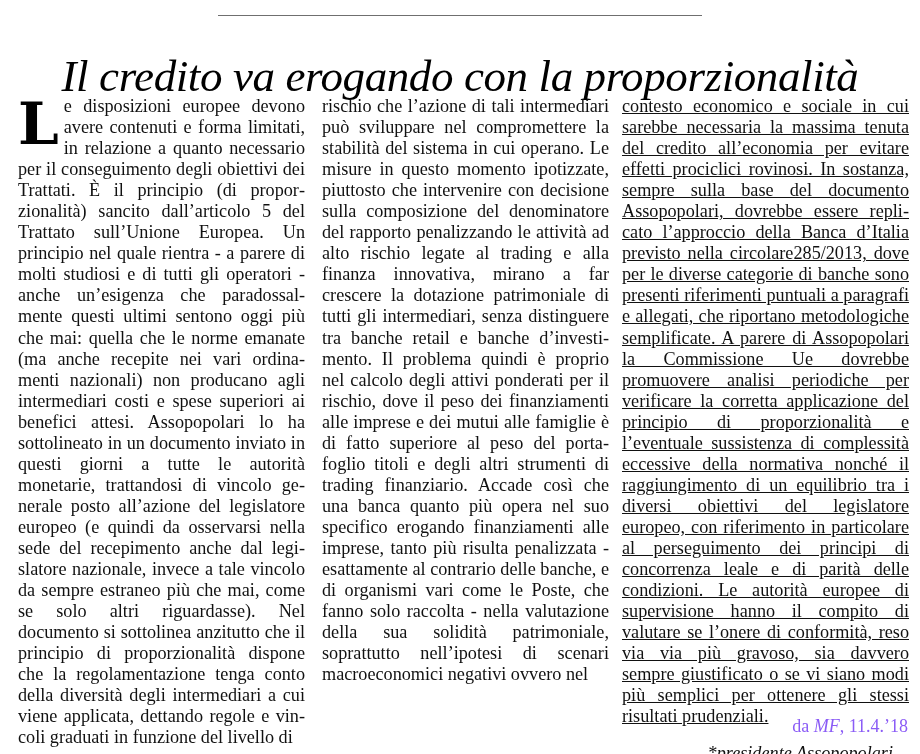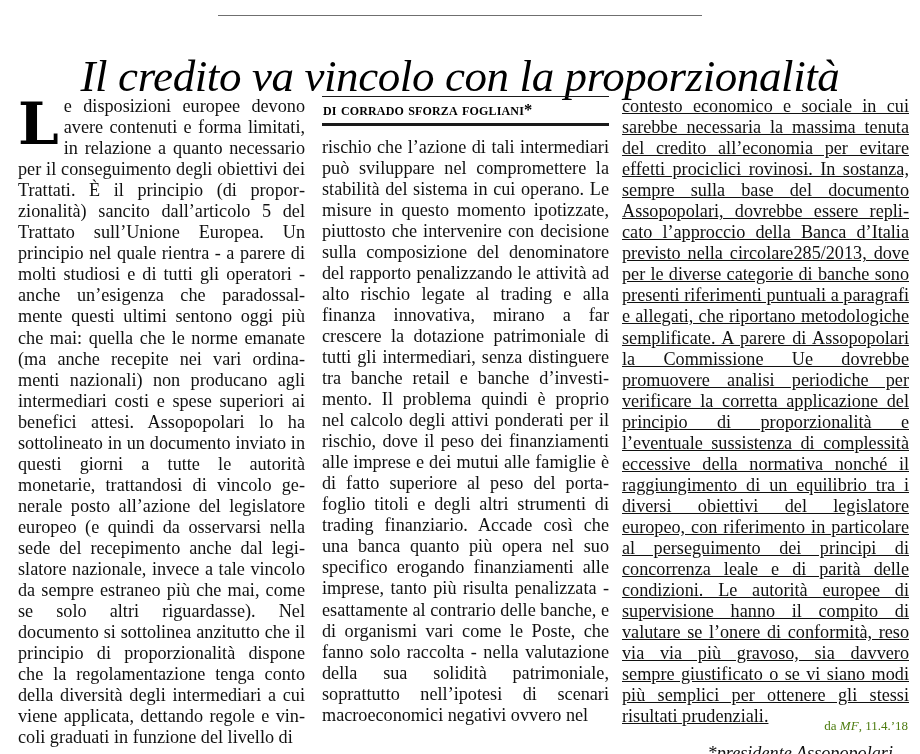--- a/index.html
+++ b/index.html
@@ -135,53 +135,48 @@
     font-size: 18.2px;
     line-height: 21.05px;
     color: #111111;
   }
 
   
   .source {
     position: absolute;
     right: 12px;
     bottom: 18px;
-    font-size: 13px;
+    font-size: 18px;
     line-height: 20px;
-    color: #4d7c0f;
+    color: #8b5cf6;
     text-align: left;
     white-space: nowrap;
   }
   .source em {
     font-style: italic;
   }
 </style>
 </head>
 <body>
 
 <div class="page">
 
   <div class="top-rule-wrap">
     <span class="top-rule"></span>
   </div>
 
-  <h1 class="headline">Il credito va vincolo con la proporzionalità</h1>
+  <h1 class="headline">Il credito va erogando con la proporzionalità</h1>
 
   <div class="columns">
 
     <div class="col col-1">
       <p class="body-text"><span class="dropcap">L</span><span>e disposizioni europee devono avere contenuti e forma limitati, in relazione a quanto necessario per il conseguimento degli obiettivi dei Trattati. È il principio (di propor­zionalità) sancito dall’articolo 5 del Trattato sull’Unione Europea. Un principio nel quale rientra - a parere di molti studiosi e di tutti gli operatori - anche un’esigenza che paradossal­mente questi ultimi sentono oggi più che mai: quella che le norme emanate (ma anche recepite nei vari ordina­menti nazionali) non producano agli intermediari costi e spese superiori ai benefici attesi. Assopopolari lo ha sottolineato in un documento invia­to in questi giorni a tutte le autorità monetarie, trattandosi di vincolo ge­nerale posto all’azione del legislatore europeo (e quindi da osservarsi nella sede del recepimento anche dal legi­slatore nazionale, invece a tale vin­colo da sempre estraneo più che mai, come se solo altri riguardasse). Nel documento si sottolinea anzitutto che il principio di proporzionalità dispone che la regolamentazione tenga conto della diversità degli intermediari a cui viene applicata, dettando regole e vin­coli graduati in funzione del livello di</span></p>
     </div>
 
     <div class="col col-2">
-      <div class="byline-block">
-        <div class="byline-rule-top"></div>
-        <div class="byline-text">di Corrado Sforza Fogliani*</div>
-        <div class="byline-rule-bottom"></div>
-      </div>
       <p class="body-text">rischio che l’azione di tali intermedia­ri può sviluppare nel compromettere la stabilità del sistema in cui operano. Le misure in questo momento ipotiz­zate, piuttosto che intervenire con de­cisione sulla composizione del deno­minatore del rapporto penalizzando le attività ad alto rischio legate al trading e alla finanza innovativa, mirano a far crescere la dotazione patrimoniale di tutti gli intermediari, senza distingue­re tra banche retail e banche d’investi­mento. Il problema quindi è proprio nel calcolo degli attivi ponderati per il rischio, dove il peso dei finanziamenti alle imprese e dei mutui alle famiglie è di fatto superiore al peso del porta­foglio titoli e degli altri strumenti di trading finanziario. Accade così che una banca quanto più opera nel suo specifico erogando finanziamenti alle imprese, tanto più risulta penalizzata - esattamente al contrario delle ban­che, e di organismi vari come le Poste, che fanno solo raccolta - nella valu­tazione della sua solidità patrimonia­le, soprattutto nell’ipotesi di scenari macroeconomici negativi ovvero nel</p>
     </div>
 
     <div class="col col-3">
       <p class="body-text">contesto economico e sociale in cui sarebbe necessaria la massima tenuta del credito all’economia per evitare effetti prociclici rovinosi. In sostan­za, sempre sulla base del documento Assopopolari, dovrebbe essere repli­cato l’approccio della Banca d’Italia previsto nella circolare285/2013, do­ve per le diverse categorie di banche sono presenti riferimenti puntuali a paragrafi e allegati, che riportano metodologiche semplificate. A pare­re di Assopopolari la Commissione Ue dovrebbe promuovere analisi periodiche per verificare la corretta applicazione del principio di propor­zionalità e l’eventuale sussistenza di complessità eccessive della norma­tiva nonché il raggiungimento di un equilibrio tra i diversi obiettivi del legislatore europeo, con riferimento in particolare al perseguimento dei principi di concorrenza leale e di pa­rità delle condizioni. Le autorità euro­pee di supervisione hanno il compito di valutare se l’onere di conformità, reso via via più gravoso, sia davvero sempre giustificato o se vi siano mo­di più semplici per ottenere gli stessi risultati prudenziali.</p>
       <p class="signoff">*presidente Assopopolari</p>
     </div>
 
   </div>
 

